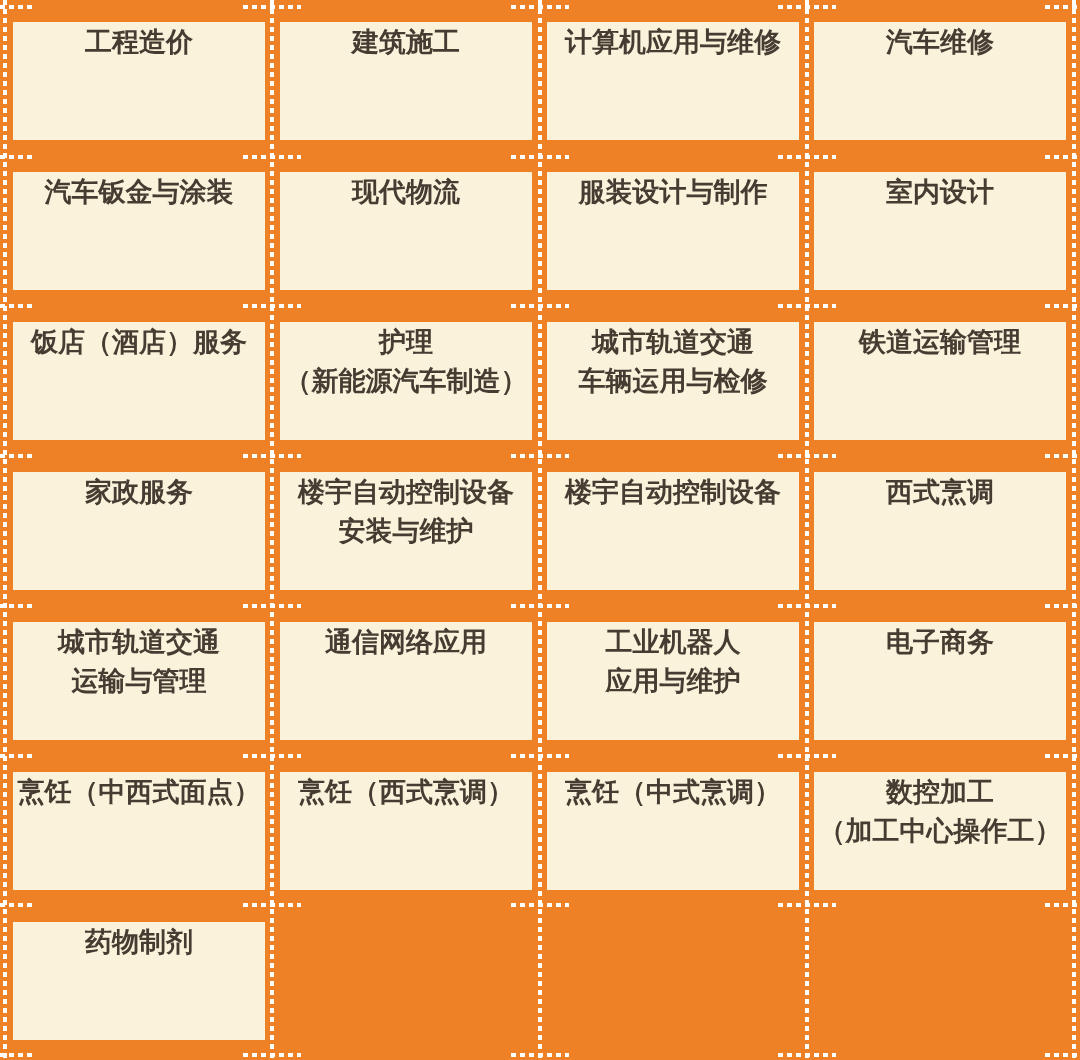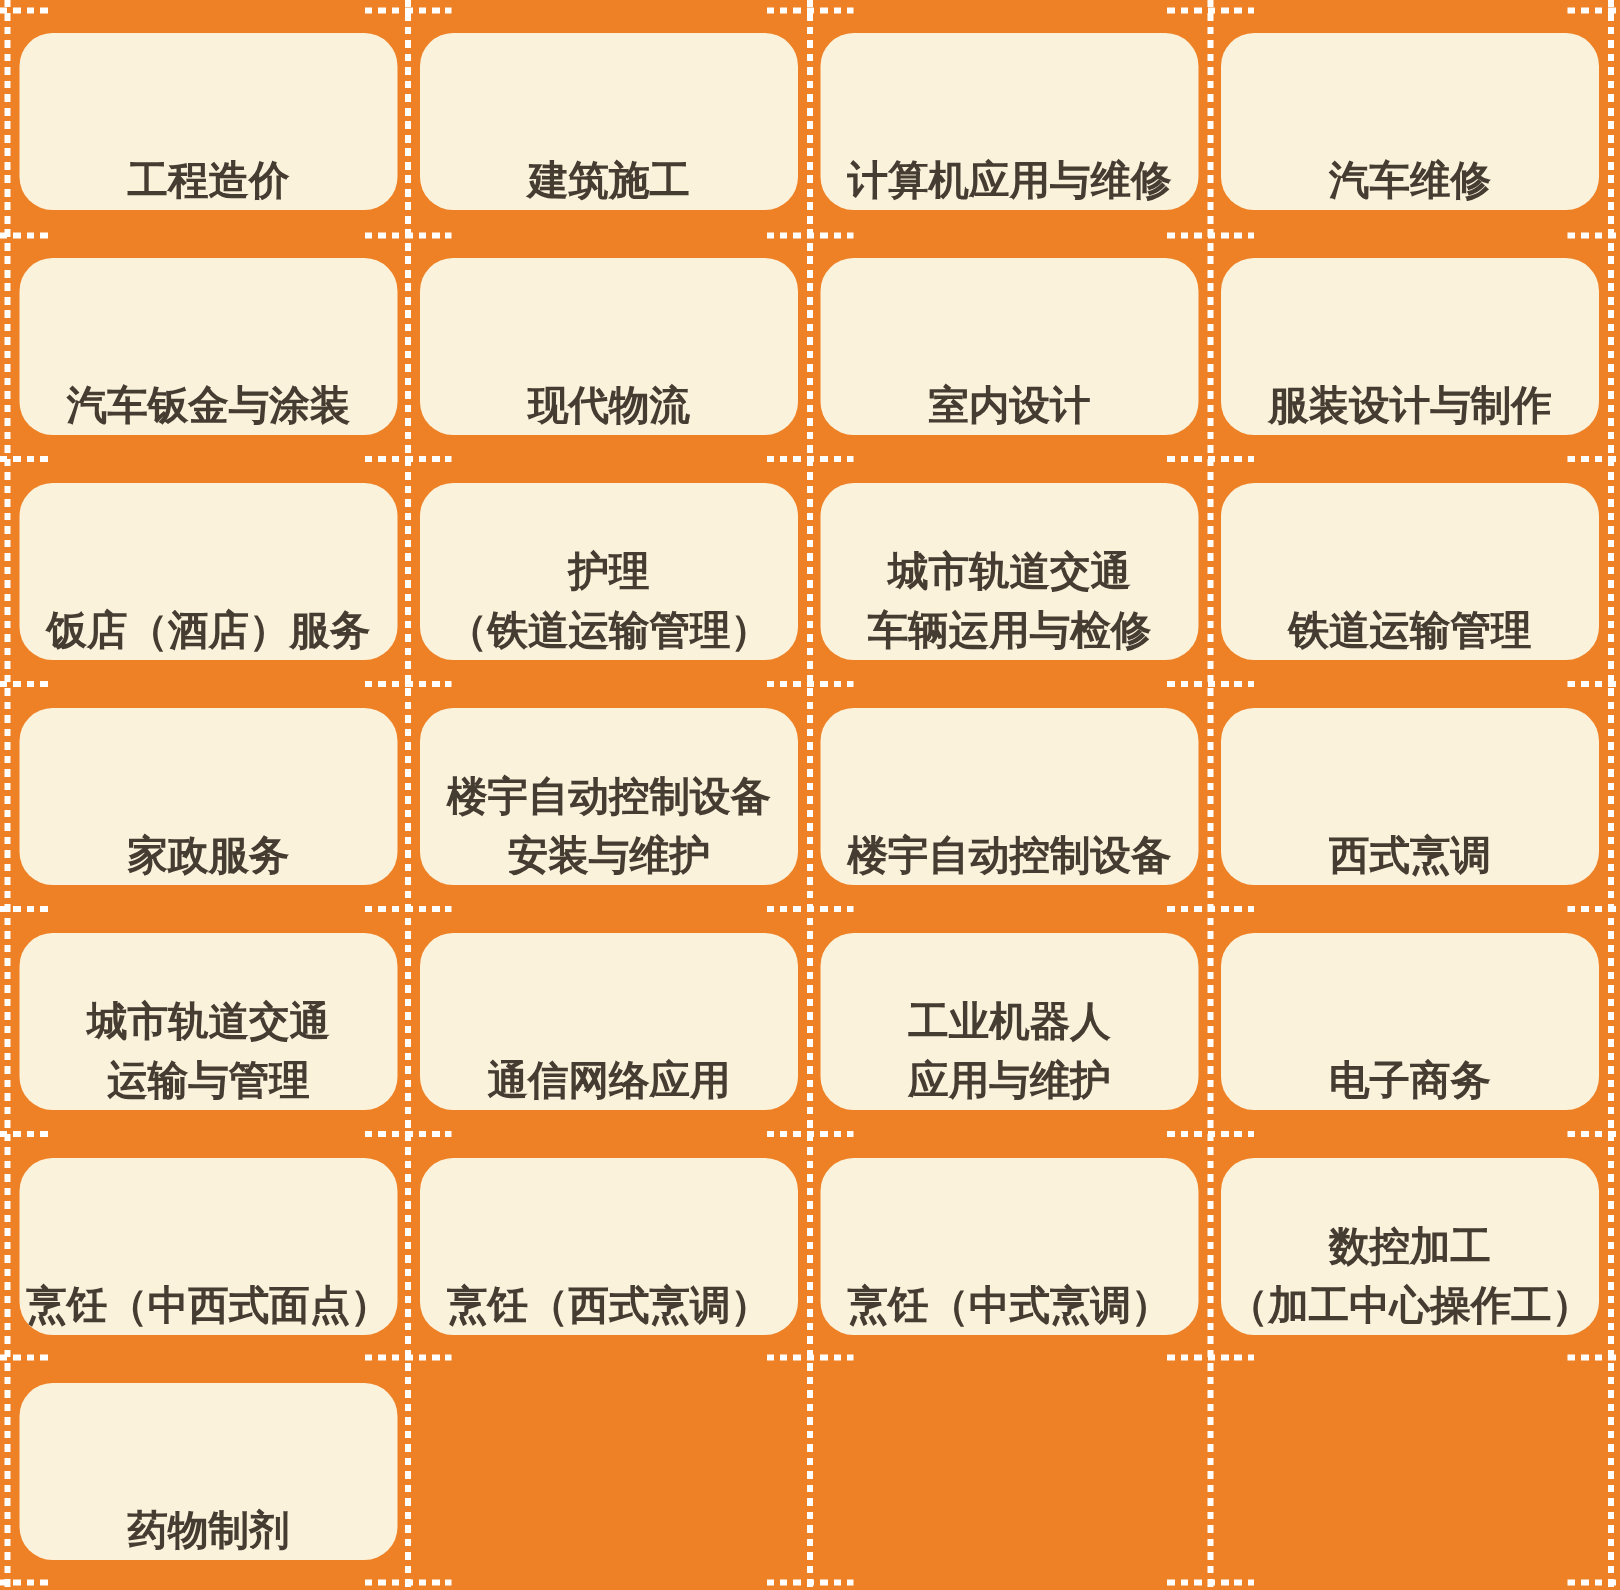--- a/index.html
+++ b/index.html
@@ -17,24 +17,23 @@
     top: 22px;
     display: grid;
     grid-template-columns: repeat(4, 252px);
     grid-template-rows: repeat(7, 118px);
     column-gap: 15px;
     row-gap: 32px;
   }
   .card {
     background: var(--cream, #FBF2DC);
     display: flex;
-    align-items: flex-end;
+    align-items: flex-start;
     justify-content: center;
     text-align: center;
-    border-radius: 22px;
   }
   .card-label {
     font-size: 27px;
     font-weight: 700;
     color: var(--ink, #453C32);
     line-height: 39px;
     letter-spacing: 0px;
     white-space: pre-line;
     padding: 0 2px;
   }
@@ -70,31 +69,31 @@
     <div class="card">
         <span class="card-label">汽车维修</span>
       </div>
     <div class="card">
         <span class="card-label">汽车钣金与涂装</span>
       </div>
     <div class="card">
         <span class="card-label">现代物流</span>
       </div>
     <div class="card">
-        <span class="card-label">室内设计</span>
+        <span class="card-label">服装设计与制作</span>
       </div>
     <div class="card">
-        <span class="card-label">服装设计与制作</span>
+        <span class="card-label">室内设计</span>
       </div>
     <div class="card">
         <span class="card-label">饭店（酒店）服务</span>
       </div>
     <div class="card">
         <span class="card-label">护理
-（铁道运输管理）</span>
+（新能源汽车制造）</span>
       </div>
     <div class="card">
         <span class="card-label">城市轨道交通
 车辆运用与检修</span>
       </div>
     <div class="card">
         <span class="card-label">铁道运输管理</span>
       </div>
     <div class="card">
         <span class="card-label">家政服务</span>

